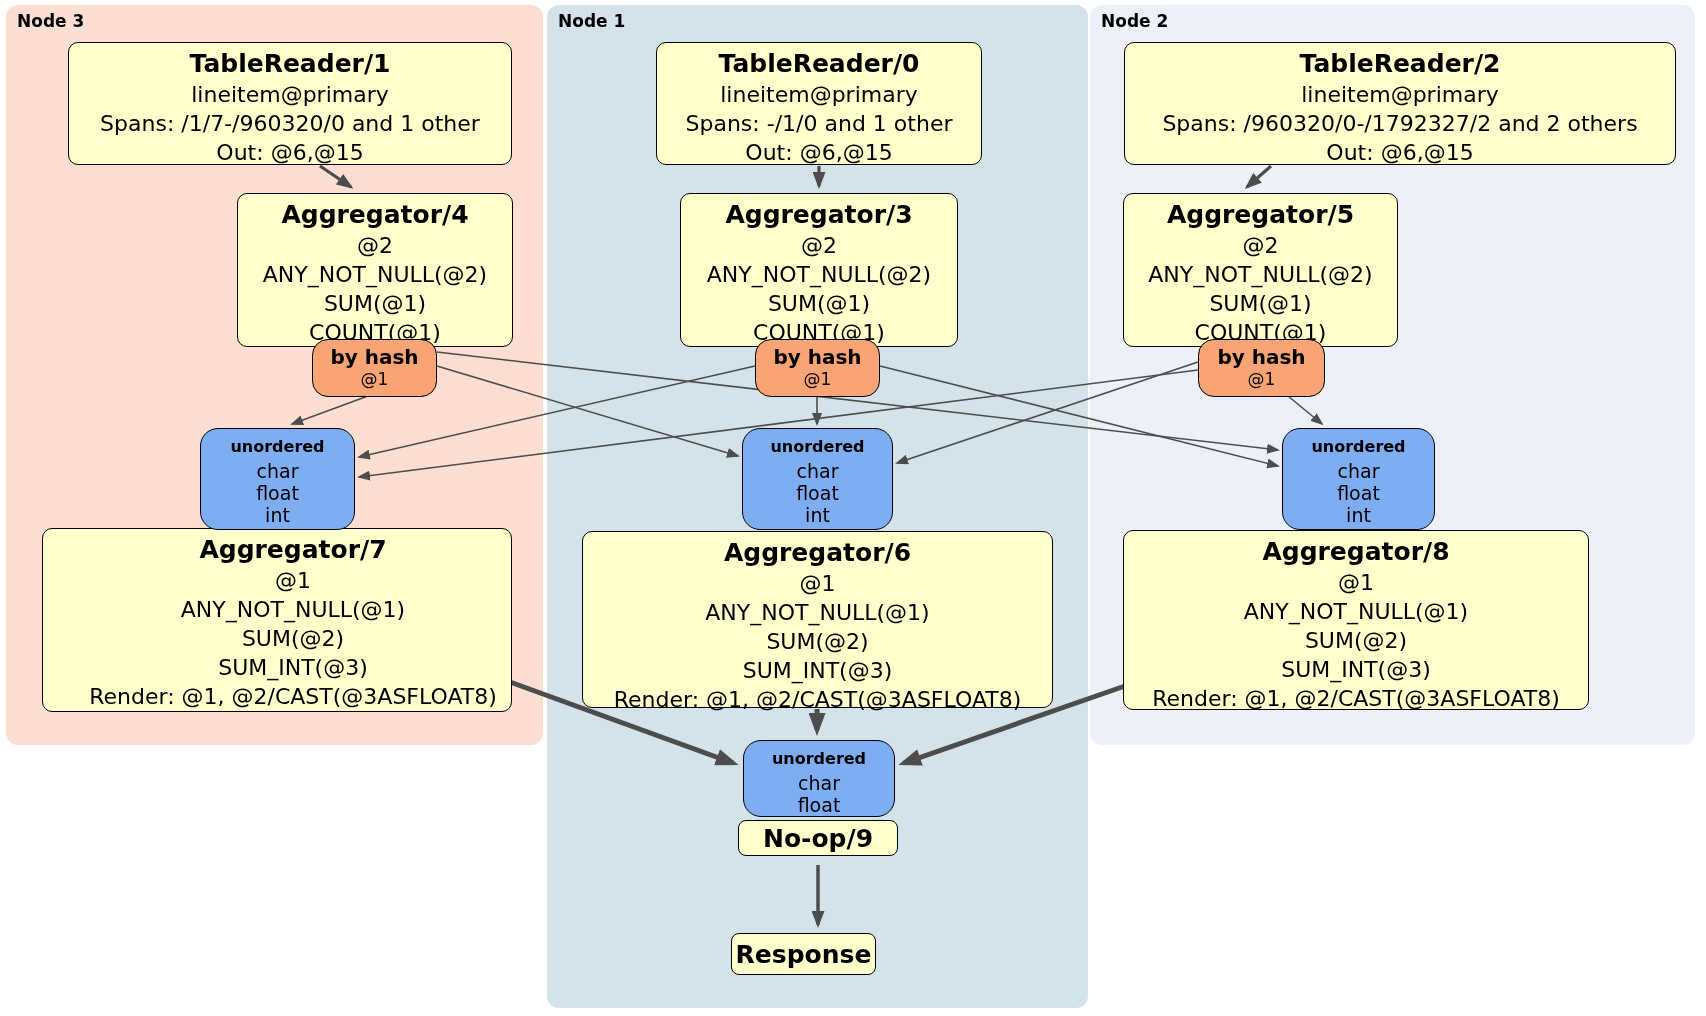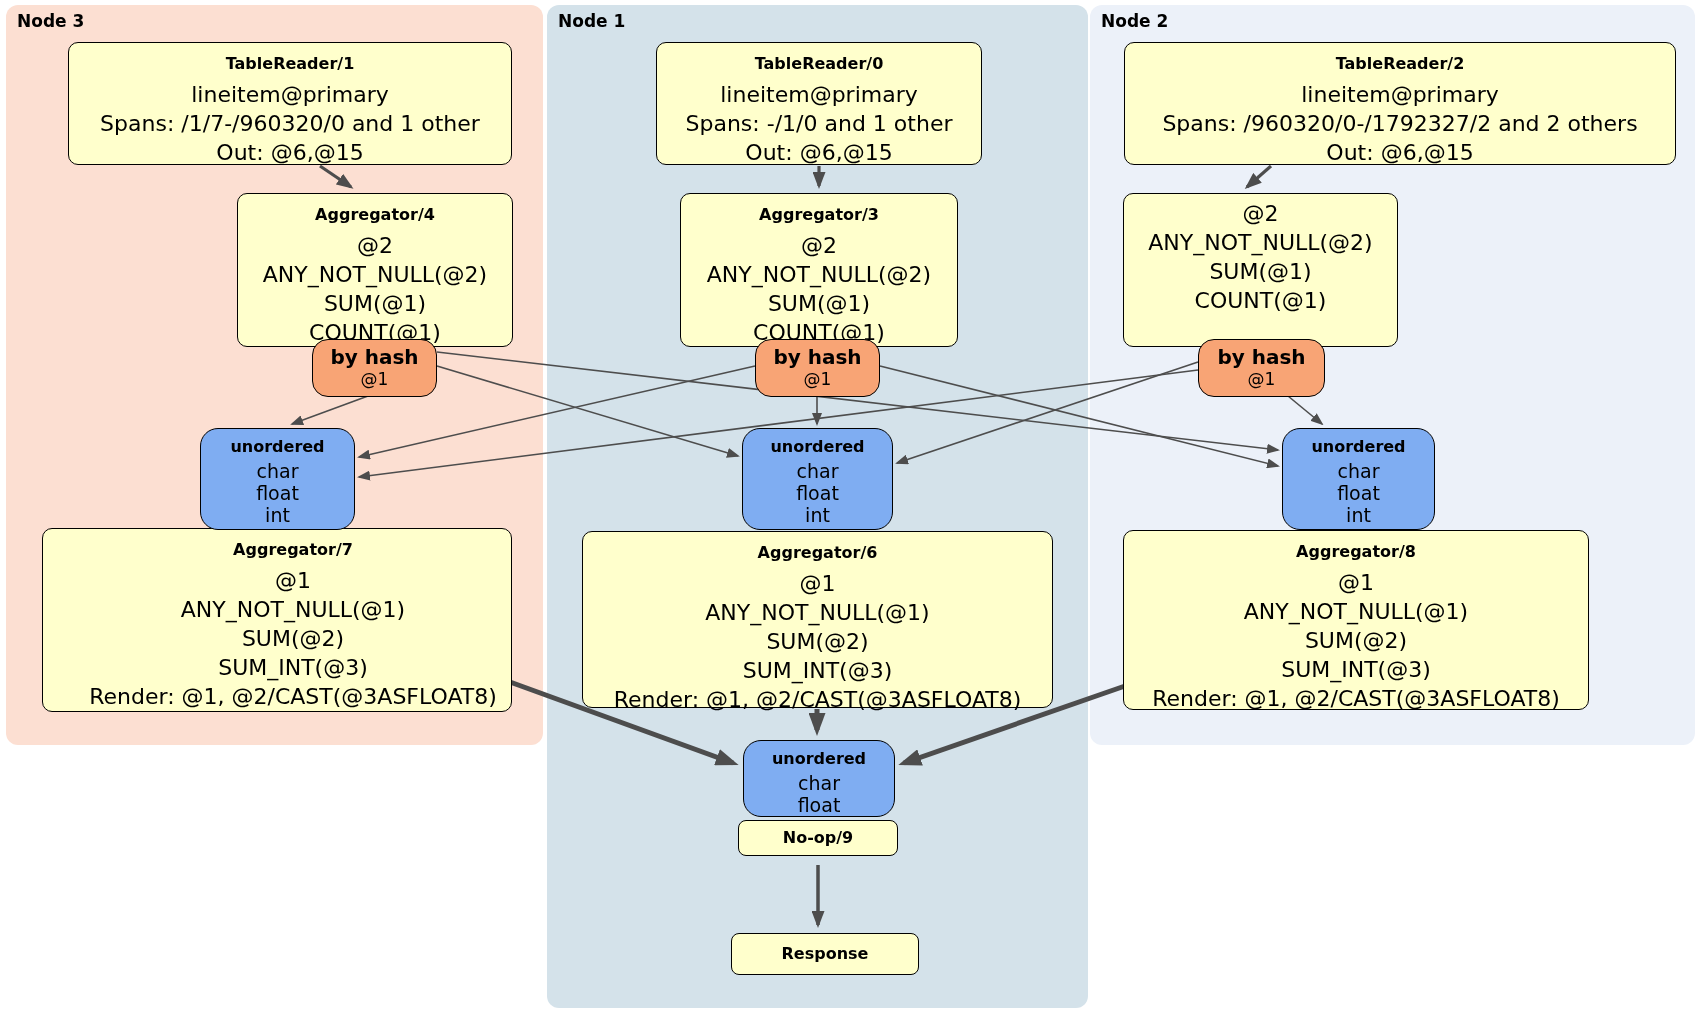--- a/index.html
+++ b/index.html
@@ -12,21 +12,21 @@
   #g-node3{left:6px;top:5px;width:537px;height:740px;background:var(--node3bg);}
   #g-node1{left:547px;top:5px;width:541px;height:1003px;background:var(--node1bg);}
   #g-node2{left:1090px;top:5px;width:605px;height:740px;background:var(--node2bg);}
 
   svg#edges{position:absolute;left:0;top:0;pointer-events:none;}
 
   .pbox{
     position:absolute;box-sizing:border-box;background:var(--procbg);
     border:1.5px solid #000;border-radius:10px;text-align:center;padding-top:5px;
   }
-  .ptitle{font-size:16px;font-weight:bold;line-height:32px;white-space:nowrap;}
+  .ptitle{font-size:25px;font-weight:bold;line-height:32px;white-space:nowrap;}
   .pline{font-size:22px;line-height:29px;white-space:nowrap;}
 
   .router{
     position:absolute;box-sizing:border-box;background:var(--routerbg);
     border:1.8px solid #000;border-radius:16px;text-align:center;padding-top:5px;
   }
   .rtitle{font-size:20px;font-weight:bold;line-height:24px;}
   .rline{font-size:17px;line-height:20px;}
 
   .sync{
@@ -118,20 +118,21 @@
     <div class="pline">COUNT(@1)</div>
   </div>
   <div class="pbox" style="left:680px;top:193px;width:278px;height:154px;">
     <div class="ptitle">Aggregator/3</div>
     <div class="pline">@2</div>
     <div class="pline">ANY_NOT_NULL(@2)</div>
     <div class="pline">SUM(@1)</div>
     <div class="pline">COUNT(@1)</div>
   </div>
   <div class="pbox" style="left:1123px;top:193px;width:275px;height:154px;">
+    <div class="ptitle">Aggregator/5</div>
     <div class="pline">@2</div>
     <div class="pline">ANY_NOT_NULL(@2)</div>
     <div class="pline">SUM(@1)</div>
     <div class="pline">COUNT(@1)</div>
   </div>
 
   <div class="pbox" style="left:42px;top:528px;width:470px;height:184px;padding-left:32px;">
     <div class="ptitle">Aggregator/7</div>
     <div class="pline">@1</div>
     <div class="pline">ANY_NOT_NULL(@1)</div>
@@ -189,17 +190,17 @@
   </div>
   <div class="sync" style="left:743px;top:740px;width:152px;height:77px;">
     <div class="stitle">unordered</div>
     <div class="sline">char</div>
     <div class="sline">float</div>
   </div>
 
   <div class="term" style="left:738px;top:820px;width:160px;height:36px;">
     <div class="ptitle">No-op/9</div>
   </div>
-  <div class="term" style="left:731px;top:933px;width:188px;height:42px;">
+  <div class="term" style="left:731px;top:933px;width:145px;height:42px;">
     <div class="ptitle">Response</div>
   </div>
 
 </div>
 
 </body></html>

